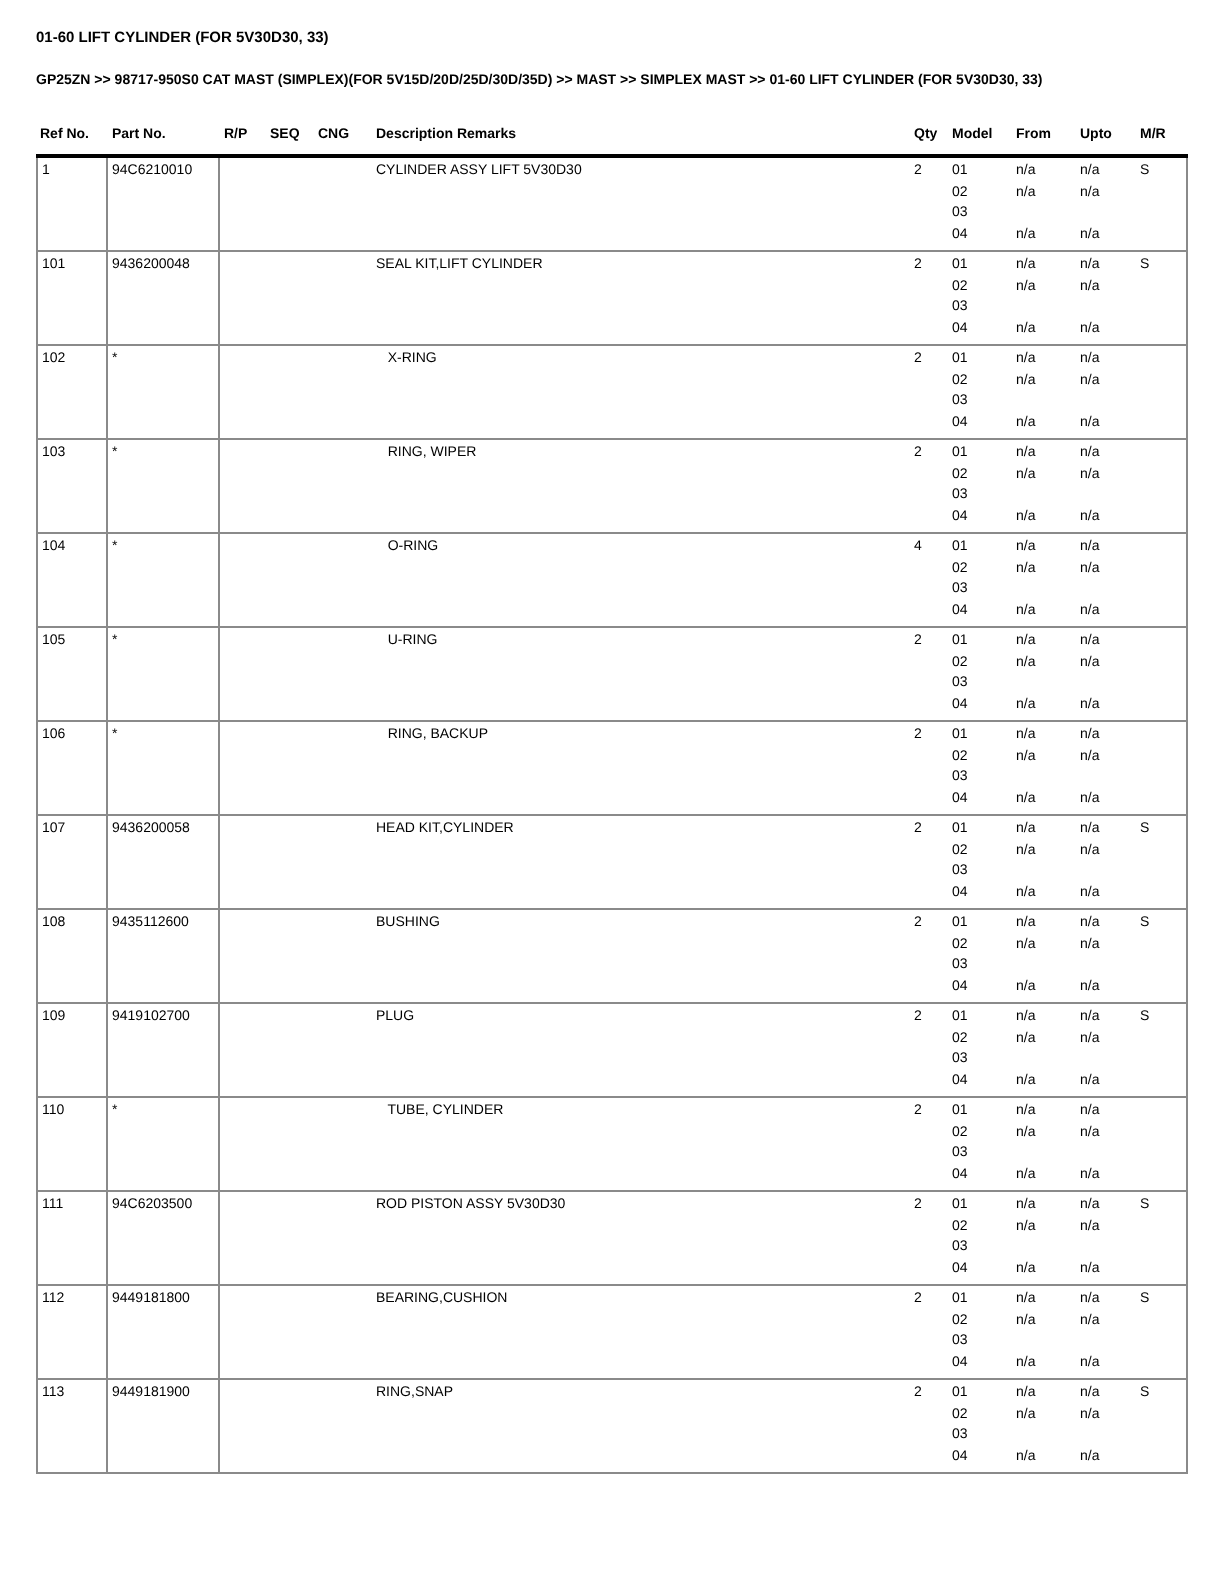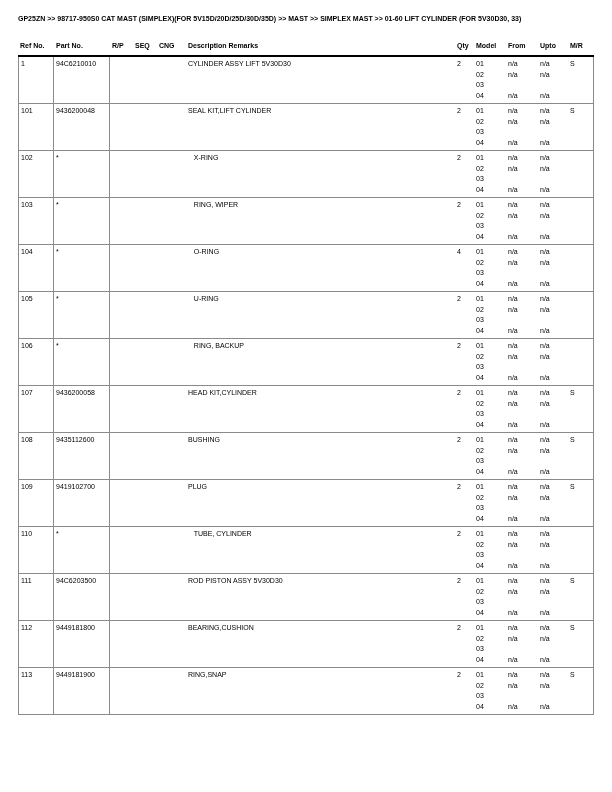--- a/index.html
+++ b/index.html
@@ -54,20 +54,21 @@
   .col-mr   { width: 26px; }
   .trow .col-ref  { border-left: 1px solid #8a8a8a; border-right: 1px solid #8a8a8a; }
   .trow .col-part { border-right: 1px solid #8a8a8a; }
   .trow .col-mr   { border-right: 1px solid #8a8a8a; }
   .ln { height: 10.5px; }
 </style>
 </head>
 <body>
 
 <div class="page">
+  <div class="title">01-60 LIFT CYLINDER (FOR 5V30D30, 33)</div>
   <div class="breadcrumb">GP25ZN &gt;&gt; 98717-950S0 CAT MAST (SIMPLEX)(FOR 5V15D/20D/25D/30D/35D) &gt;&gt; MAST &gt;&gt; SIMPLEX MAST &gt;&gt; 01-60 LIFT CYLINDER (FOR 5V30D30, 33)</div>
 
   <div class="table">
     <div class="thead">
       <div class="c col-ref">Ref No.</div>
       <div class="c col-part">Part No.</div>
       <div class="c col-rp">R/P</div>
       <div class="c col-seq">SEQ</div>
       <div class="c col-cng">CNG</div>
       <div class="c col-desc">Description Remarks</div>

